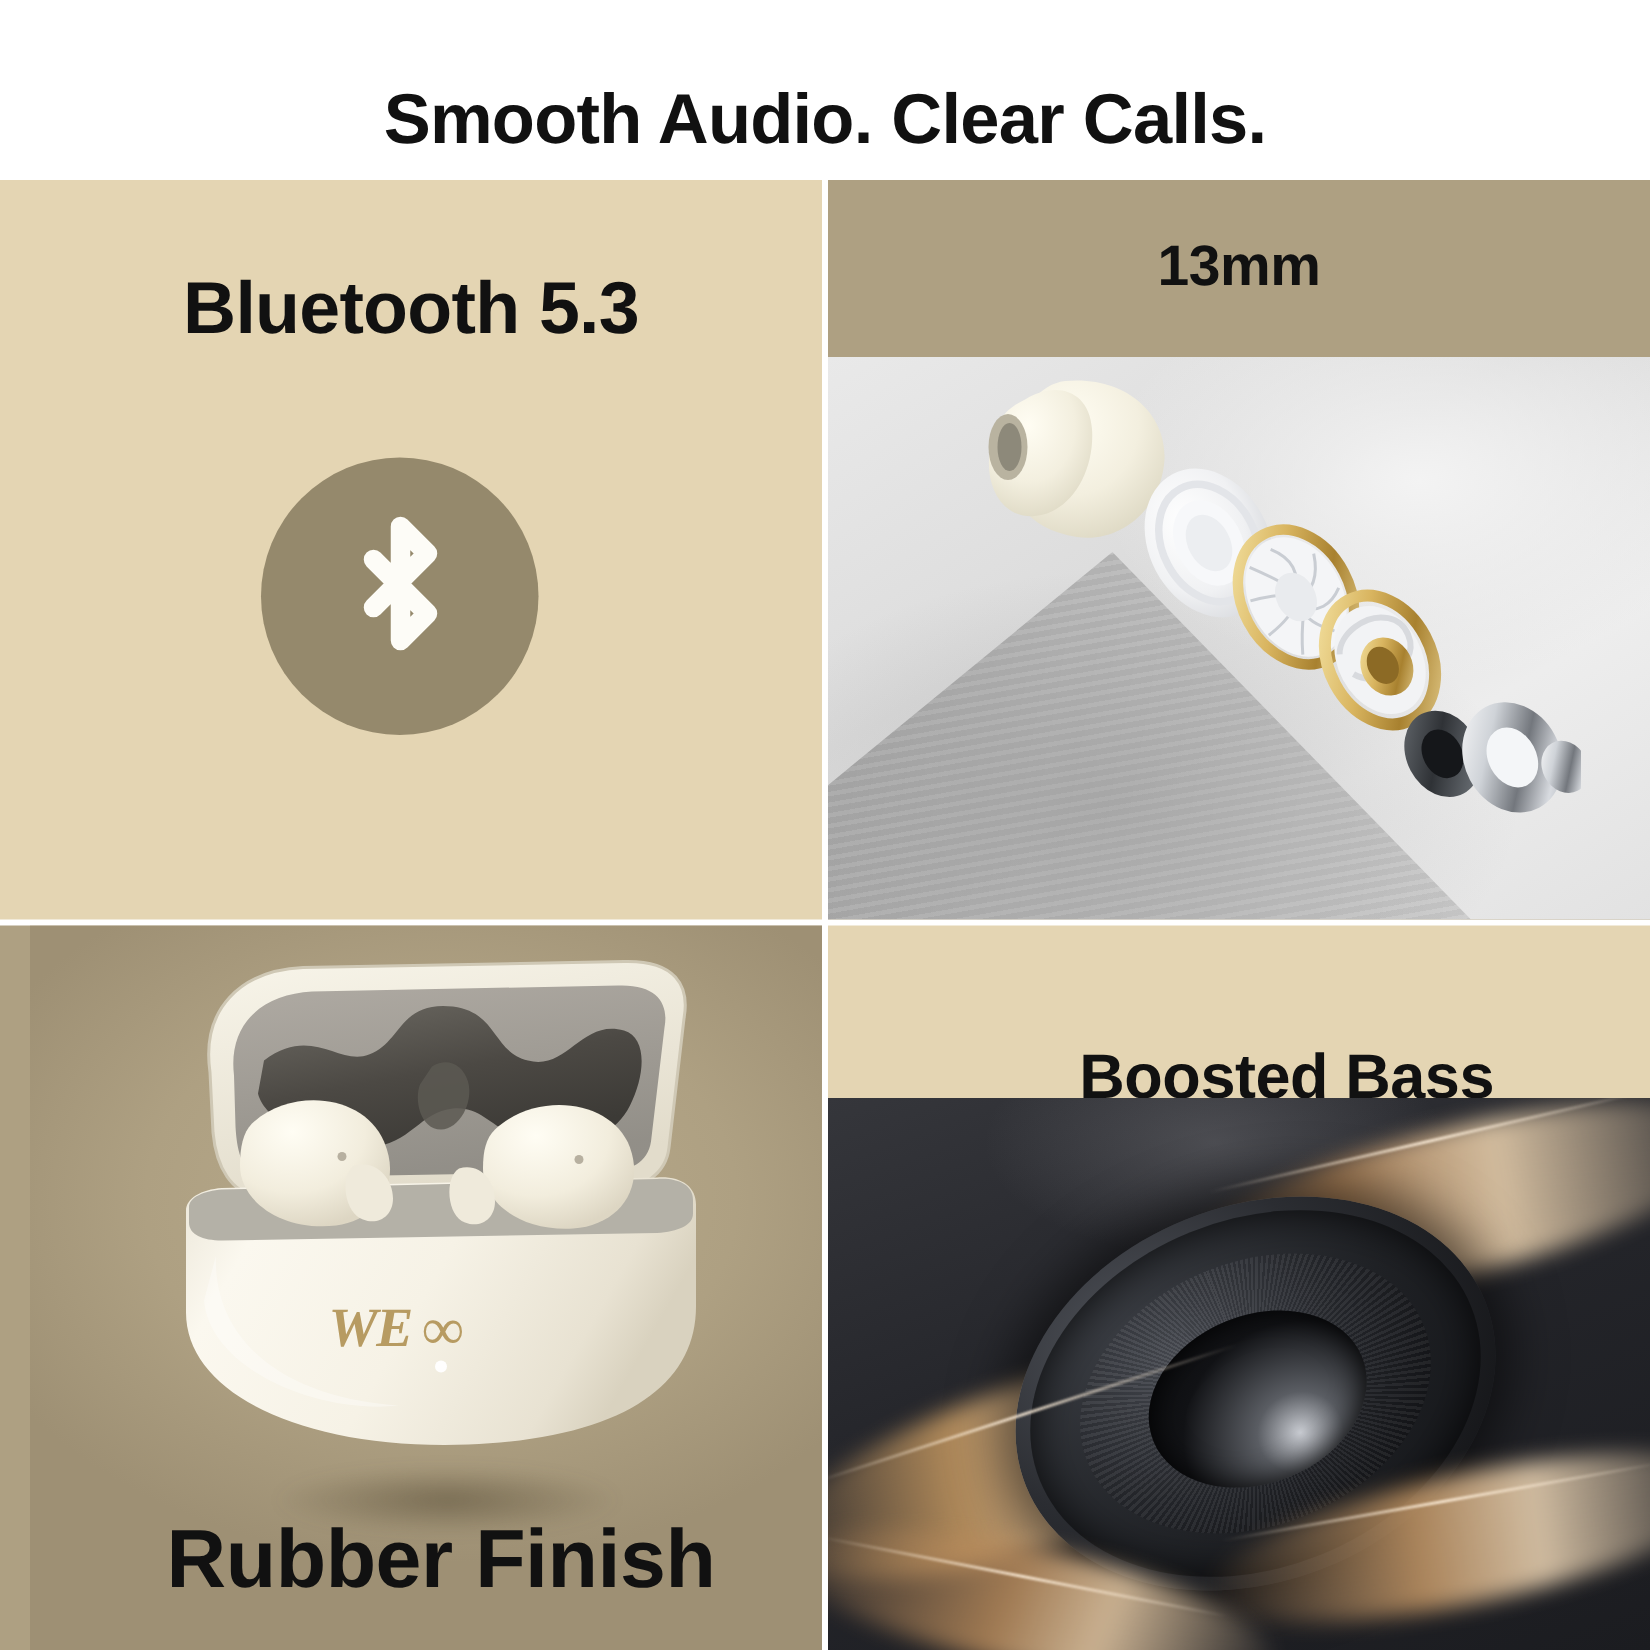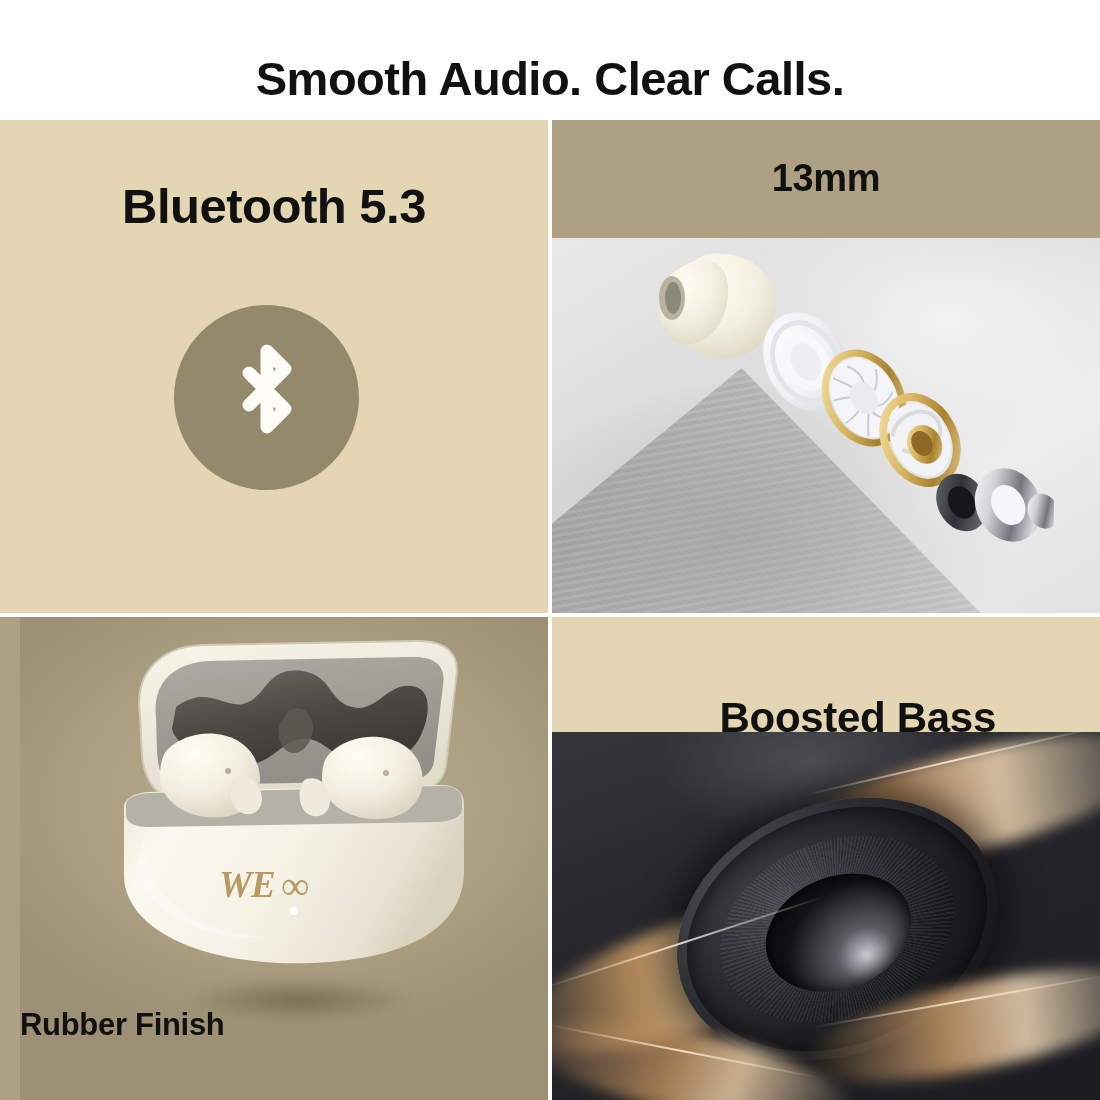--- a/index.html
+++ b/index.html
@@ -153,22 +153,22 @@
     position: absolute;
     left: 118px; top: 352px;
     width: 320px; height: 62px;
     background: radial-gradient(ellipse 50% 50% at 50% 50%, rgba(60,50,30,.42) 0%, rgba(90,80,55,0) 72%);
     filter: blur(5px);
   }
   .bl-caption {
     position: absolute;
     left: 0; top: 390px;
     width: 548px;
-    text-align: left;
-    font-size: 31px;
+    text-align: center;
+    font-size: 55px;
     font-weight: bold;
     color: #111111;
     letter-spacing: -0.3px;
   }
 
   
   .br-head {
     position: absolute;
     left: 0; top: 0;
     width: 444px; height: 115px;

